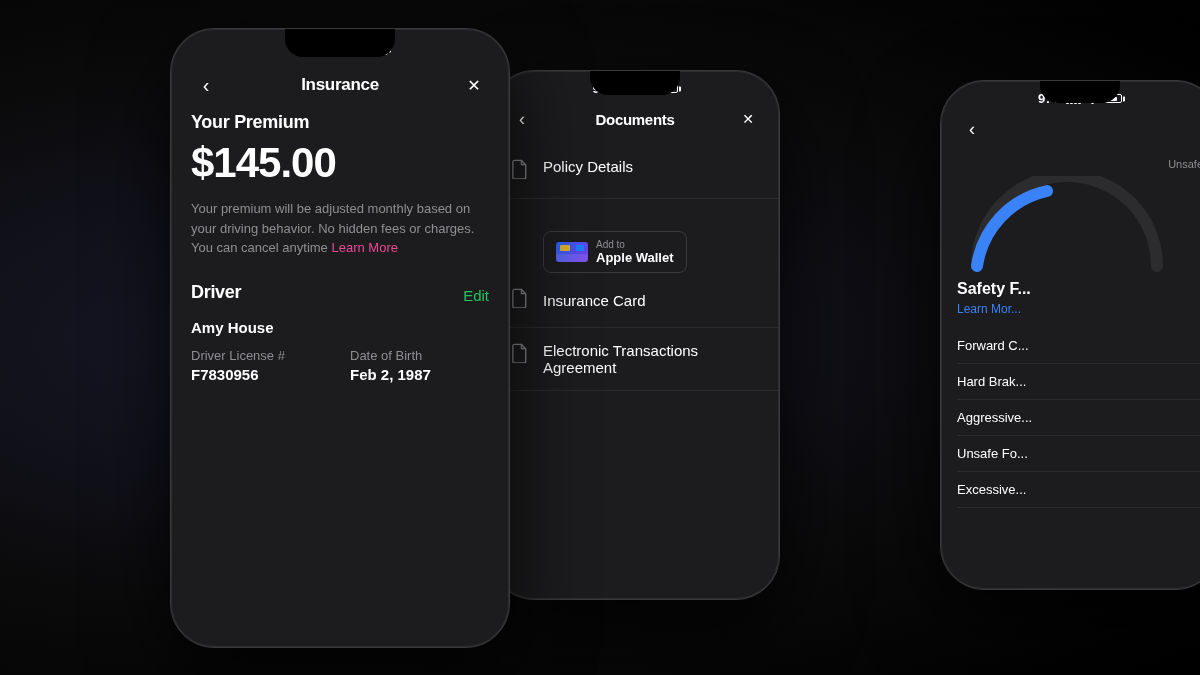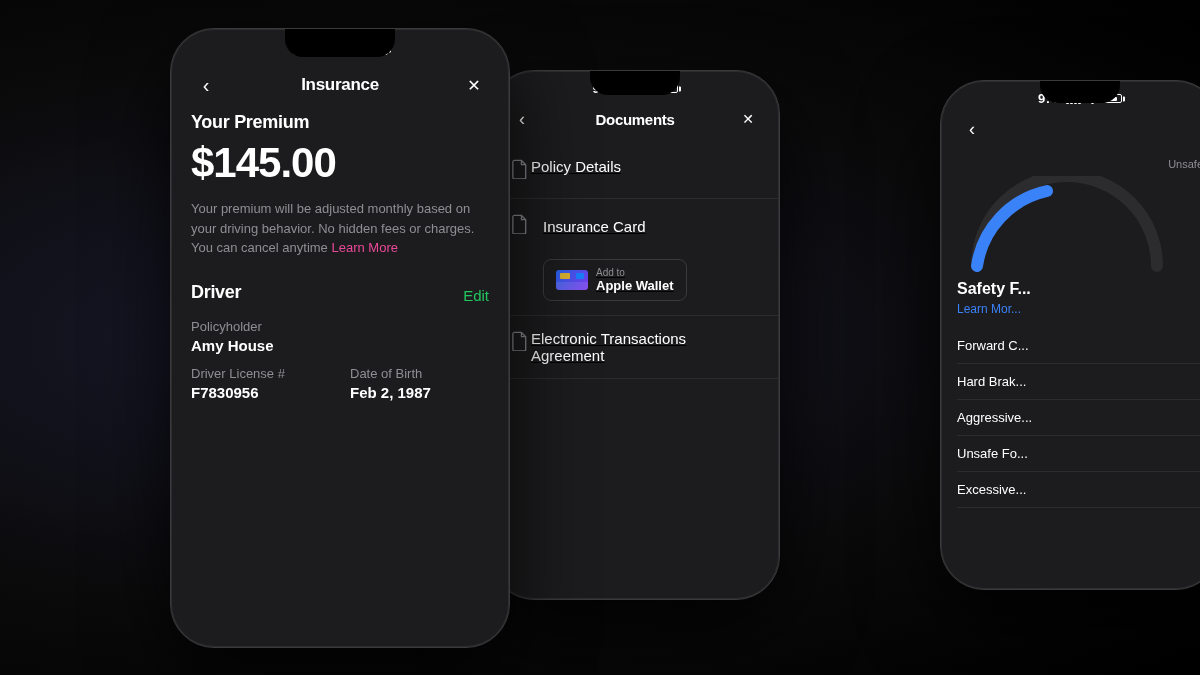--- a/index.html
+++ b/index.html
@@ -235,22 +235,21 @@
     .driver-fields-row > div {
       flex: 1;
     }
 
     
     .doc-item {
       display: flex;
       align-items: flex-start;
       padding: 14px 20px;
       border-bottom: 1px solid #2c2c2e;
-      gap: 2px;
-      text-decoration: underline;
+      gap: 14px;
     }
 
     .doc-icon {
       color: #8e8e93;
       font-size: 18px;
       margin-top: 1px;
       flex-shrink: 0;
     }
 
     .doc-text {
@@ -429,21 +428,20 @@
         <span>Your premium will be adjusted monthly based on your driving behavior. No hidden fees or charges. You can cancel anytime</span>
         <span class="learn-more">Learn More</span>
       </div>
 
 
       <div class="driver-section">
         <div class="driver-header">
           <div class="section-label">Driver</div>
           <span class="edit-link">Edit</span>
         </div>
-        <div class="field-label">Policyholder</div>
         <div class="field-value">Amy House</div>
 
         <div class="driver-fields-row">
           <div>
             <div class="field-label">Driver License #</div>
             <div class="field-value">F7830956</div>
           </div>
           <div>
             <div class="field-label">Date of Birth</div>
             <div class="field-value">Feb 2, 1987</div>
@@ -488,41 +486,41 @@
         <span class="doc-icon">
           <svg width="18" height="20" viewBox="0 0 24 28" fill="none" stroke="#8e8e93" stroke-width="1.8">
             <path d="M4 2h10l6 6v18a2 2 0 0 1-2 2H4a2 2 0 0 1-2-2V4a2 2 0 0 1 2-2z"></path>
             <polyline points="14 2 14 8 20 8"></polyline>
           </svg>
         </span>
         <span class="doc-text">Policy Details</span>
       </div>
 
       <div class="doc-item" style="flex-direction:column;align-items:flex-start;">
-        <div style="display:flex;align-items:center;gap:14px;">
-          <span class="doc-icon">
-            <svg width="18" height="20" viewBox="0 0 24 28" fill="none" stroke="#8e8e93" stroke-width="1.8">
-              <path d="M4 2h10l6 6v18a2 2 0 0 1-2 2H4a2 2 0 0 1-2-2V4a2 2 0 0 1 2-2z"></path>
-              <polyline points="14 2 14 8 20 8"></polyline>
-            </svg>
-          </span>
-          <span class="doc-text">Insurance Card</span>
-        </div>
         <div style="margin-left:32px; margin-top:8px;">
           <div class="apple-wallet-btn">
             <div class="wallet-card-icon">
               <div style="position:absolute;top:3px;left:4px;width:10px;height:6px;background:rgba(255,200,0,0.8);border-radius:1px;"></div>
               <div style="position:absolute;top:3px;right:4px;width:8px;height:6px;background:rgba(0,150,255,0.7);border-radius:1px;"></div>
             </div>
             <div class="wallet-btn-text">
               <span class="wallet-btn-add">Add to</span>
               <span class="wallet-btn-label">Apple Wallet</span>
             </div>
           </div>
         </div>
+        <div style="display:flex;align-items:center;gap:14px;">
+          <span class="doc-icon">
+            <svg width="18" height="20" viewBox="0 0 24 28" fill="none" stroke="#8e8e93" stroke-width="1.8">
+              <path d="M4 2h10l6 6v18a2 2 0 0 1-2 2H4a2 2 0 0 1-2-2V4a2 2 0 0 1 2-2z"></path>
+              <polyline points="14 2 14 8 20 8"></polyline>
+            </svg>
+          </span>
+          <span class="doc-text">Insurance Card</span>
+        </div>
       </div>
 
       <div class="doc-item">
         <span class="doc-icon">
           <svg width="18" height="20" viewBox="0 0 24 28" fill="none" stroke="#8e8e93" stroke-width="1.8">
             <path d="M4 2h10l6 6v18a2 2 0 0 1-2 2H4a2 2 0 0 1-2-2V4a2 2 0 0 1 2-2z"></path>
             <polyline points="14 2 14 8 20 8"></polyline>
           </svg>
         </span>
         <span class="doc-text">Electronic Transactions Agreement</span>

